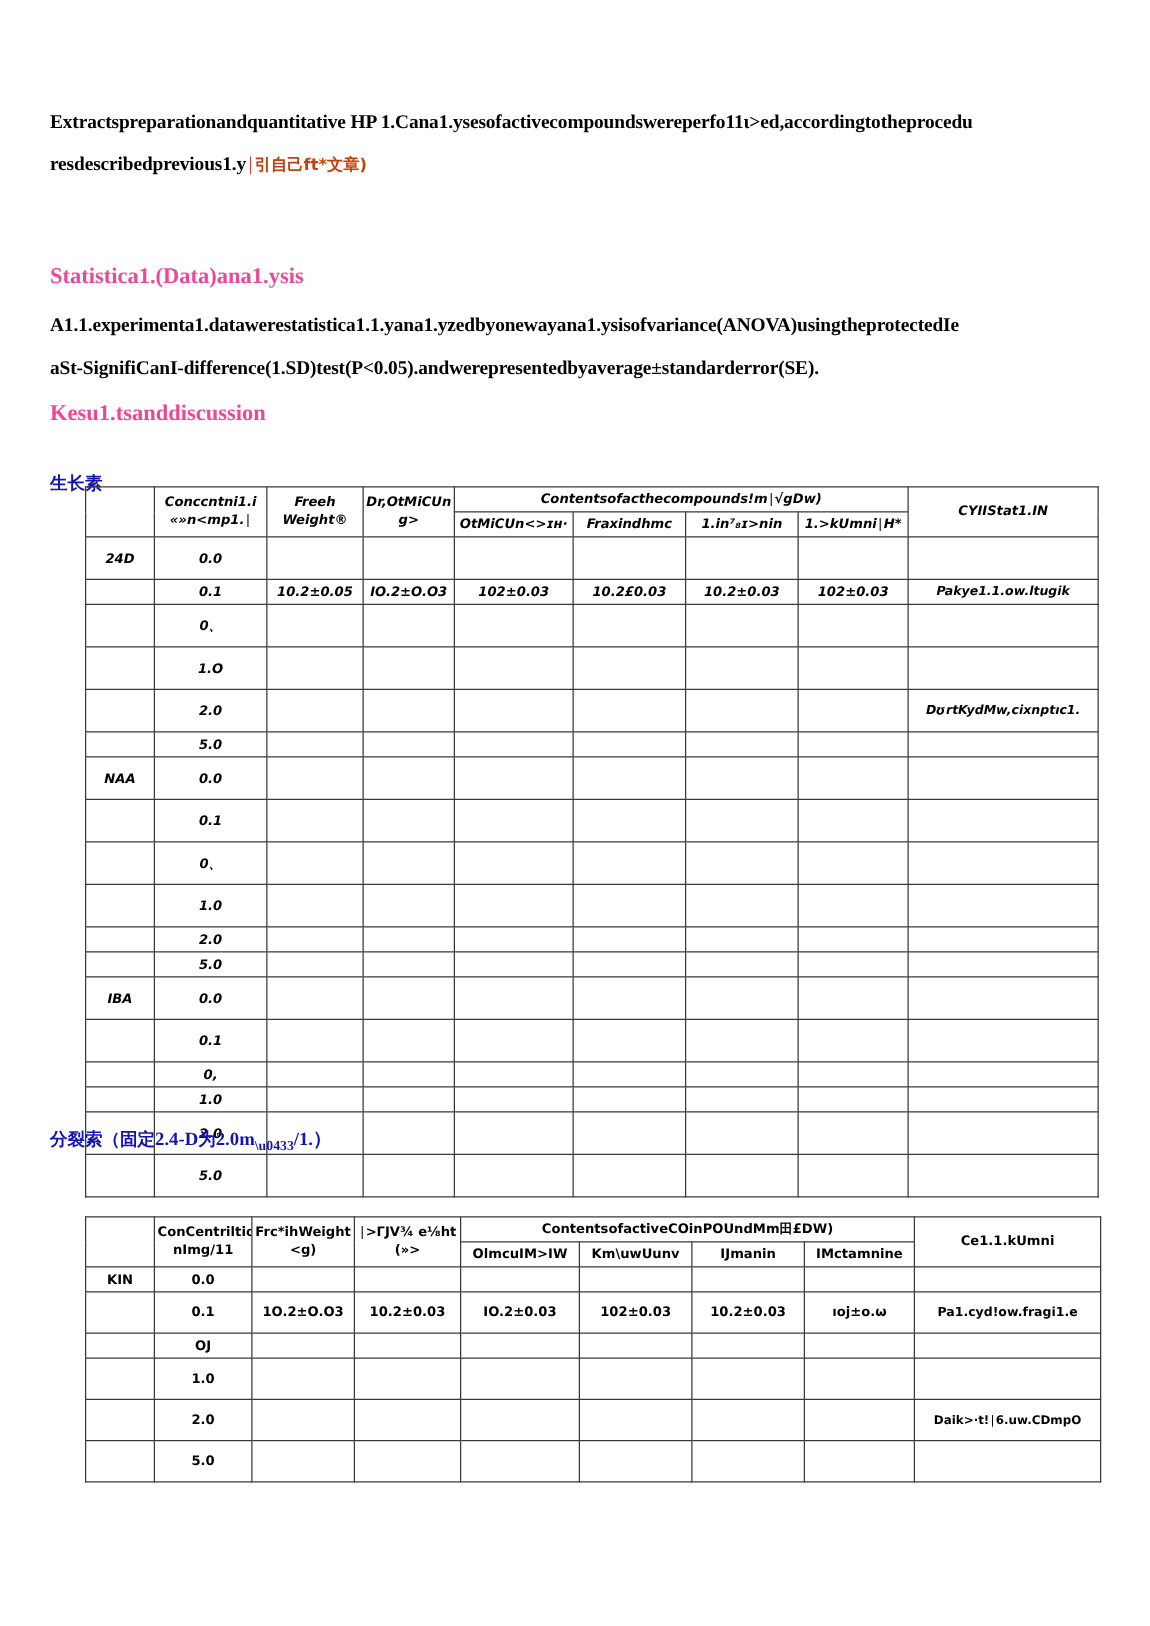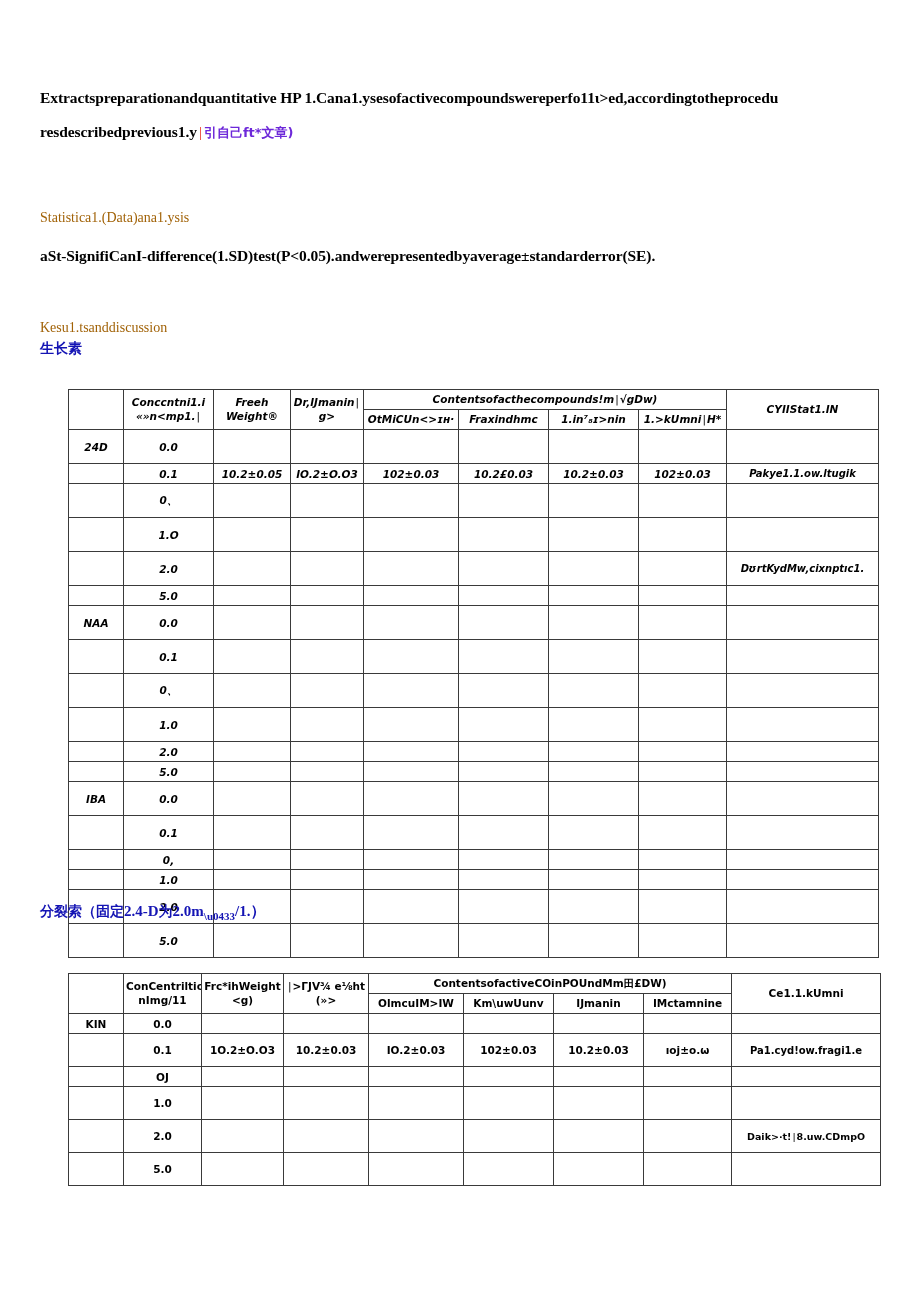--- a/index.html
+++ b/index.html
@@ -33,37 +33,37 @@
     letter-spacing: -0.1px;
     margin: 0;
   }
   .p-line {
     margin: 0 0 18px 0;
     white-space: nowrap;
   }
   .p-line.l2 { margin-bottom: 8px; }
 
   .cn-red {
-    color: #6d28d9;
+    color: #c2410c;
     font-family: "DejaVu Sans", sans-serif;
     font-weight: bold;
     font-size: 13px;
     letter-spacing: 0;
   }
   .sep-bar {
     color: #e8291c;
     font-weight: normal;
     padding: 0 2px;
   }
 
   .heading-blue {
     font-family: "Liberation Serif", serif;
-    font-weight: normal;
-    font-size: 14px;
-    color: #a16207;
+    font-weight: bold;
+    font-size: 18px;
+    color: #ec4899;
     margin: 0;
     white-space: nowrap;
   }
   .heading-cn {
     font-family: "DejaVu Sans", sans-serif;
     font-weight: bold;
     font-size: 14px;
     color: #1414b4;
     margin: 0;
     white-space: nowrap;
@@ -125,28 +125,29 @@
 
 <div class="page">
 
   <div class="blk" style="left:40px; top:90px; width:840px;">
     <div class="para p-line">Extractspreparationandquantitative HP 1.Cana1.ysesofactivecompoundswereperfo11ι&gt;ed,accordingtotheprocedu</div>
     <div class="para p-line l2"><span>resdescribedprevious1.y</span><span class="sep-bar">|</span><span class="cn-red">引自己ft*文章)</span></div>
   </div>
 
   <div class="blk" style="left:40px; top:210px; width:845px;">
     <div class="heading-blue" style="margin-bottom:22px;">Statistica1.(Data)ana1.ysis</div>
+    <div class="para p-line">A1.1.experimenta1.datawerestatistica1.1.yana1.yzedbyonewayana1.ysisofvariance(ANOVA)usingtheprotectedIe</div>
     <div class="para p-line">aSt-SignifiCanI-difference(1.SD)test(P&lt;0.05).andwerepresentedbyaverage±standarderror(SE).</div>
   </div>
 
   <div class="blk" style="left:40px; top:320px;">
     <div class="heading-blue">Kesu1.tsanddiscussion</div>
   </div>
 
-  <div class="blk" style="left:40px; top:340px;">
+  <div class="blk" style="left:40px; top:378px;">
     <div class="heading-cn">生长素</div>
   </div>
 
   <div class="blk" style="left:68px; top:389px;font-style:italic;">
     <table class="doc-table" id="table-auxin">
       <colgroup>
         <col style="width:55px">
         <col style="width:90px">
         <col style="width:77px">
         <col style="width:73px">
@@ -161,21 +162,21 @@
           <th rowspan="2" class="empty-cell"></th>
           <th rowspan="2" class="hdr-two-line">
             <span>Conccntni1.i</span><br>
             <span>«»n&lt;mp1.</span><span class="pipe">|</span>
           </th>
           <th rowspan="2" class="hdr-two-line">
             <span>Freeh</span><br>
             <span>Weight®</span>
           </th>
           <th rowspan="2" class="hdr-two-line">
-            <span>Dr,IJmanin</span><span class="pipe">|</span><br>
+            <span>Dr,OtMiCUn</span><span class="pipe">|</span><br>
             <span>g&gt;</span>
           </th>
           <th colspan="4">
             <span>Contentsofacthecompounds!m</span><span class="pipe">|</span><span>√gDw)</span>
           </th>
           <th rowspan="2">CYIIStat1.IN</th>
         </tr>
         <tr>
           <th>OtMiCUn&lt;&gt;ɪʜ·</th>
           <th>Fraxindhmc</th>
@@ -477,21 +478,21 @@
           </tr>
           <tr class="tall">
             <td></td>
             <td>2.0</td>
             <td></td>
             <td></td>
             <td></td>
             <td></td>
             <td></td>
             <td></td>
-            <td class="stat-note-2"><span>Daik&gt;·t!</span><span class="pipe">|</span><span>8.uw.CDmpO</span></td>
+            <td class="stat-note-2"><span>Daik&gt;·t!</span><span class="pipe">|</span><span>6.uw.CDmpO</span></td>
           </tr>
           <tr class="tall">
             <td></td>
             <td>5.0</td>
             <td></td>
             <td></td>
             <td></td>
             <td></td>
             <td></td>
             <td></td>

